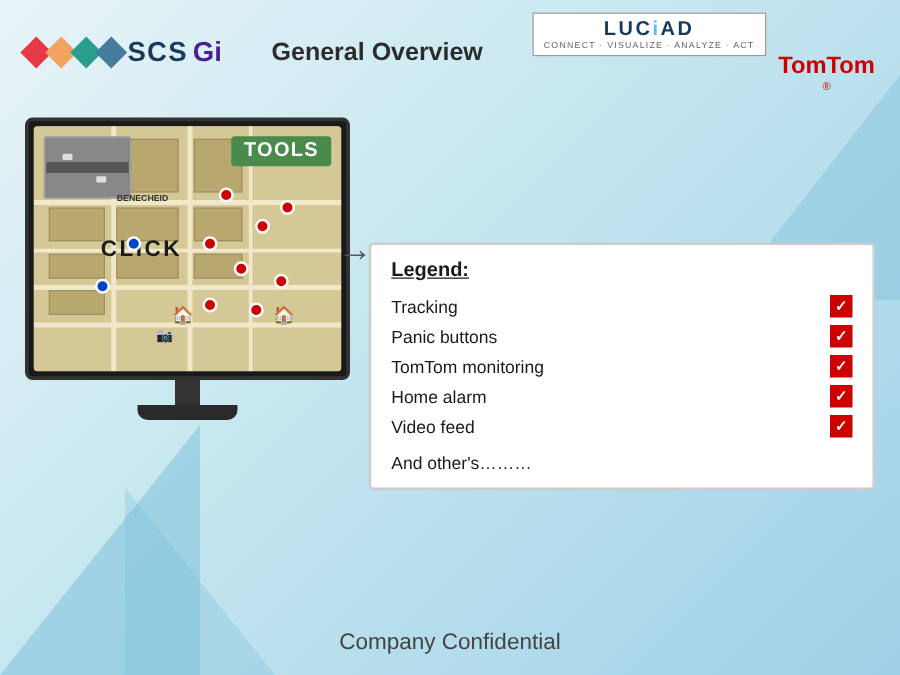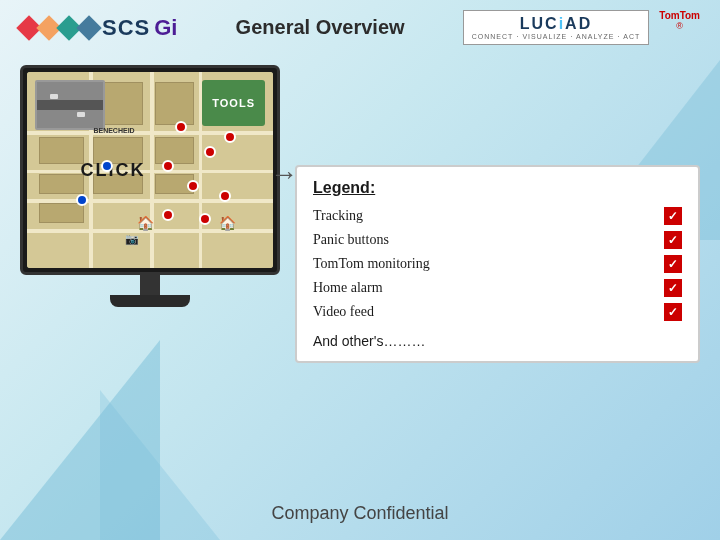--- a/index.html
+++ b/index.html
@@ -161,22 +161,22 @@
       background: #b8a870;
       border: 1px solid #a09060;
     }
 
     .tools-button {
       position: absolute;
       top: 8px;
       right: 8px;
       background: #4a8a4a;
       color: white;
-      padding: 17px 10px;
-      font-size: 11px;
+      padding: 3px 10px;
+      font-size: 16px;
       font-weight: bold;
       border-radius: 3px;
       letter-spacing: 1px;
     }
 
     .click-label {
       position: absolute;
       top: 50%;
       left: 35%;
       transform: translate(-50%, -50%);
@@ -275,21 +275,20 @@
       text-decoration: underline;
     }
 
     .legend-item {
       display: flex;
       align-items: center;
       justify-content: space-between;
       margin-bottom: 6px;
       font-size: 14px;
       color: #1a1a1a;
-      font-family: Liberation Serif, serif;
     }
 
     .checkbox-icon {
       width: 18px;
       height: 18px;
       background: #cc0000;
       display: flex;
       align-items: center;
       justify-content: center;
       color: white;
@@ -360,21 +359,21 @@
   <div class="header-title">General Overview</div>
 
   <div class="header-logos">
     <div class="luciad-header-box">
       <div class="luciad-header-title">
         LUC<span class="luciad-dot">i</span>AD
       </div>
       <div class="luciad-header-sub">CONNECT · VISUALIZE · ANALYZE · ACT</div>
     </div>
     <div style="display:flex;flex-direction:column;align-items:center;">
-      <span style="font-size:10px;font-weight:bold;color:#cc0000;">TomTom</span>
+      <span style="font-size:19px;font-weight:bold;color:#cc0000;margin-top:32px;">TomTom</span>
       <span style="font-size:9px;color:#cc0000;">®</span>
     </div>
   </div>
 </div>
 
 <div class="main-content">
 
   <div class="left-panel">
 
     <div class="monitor-container">

